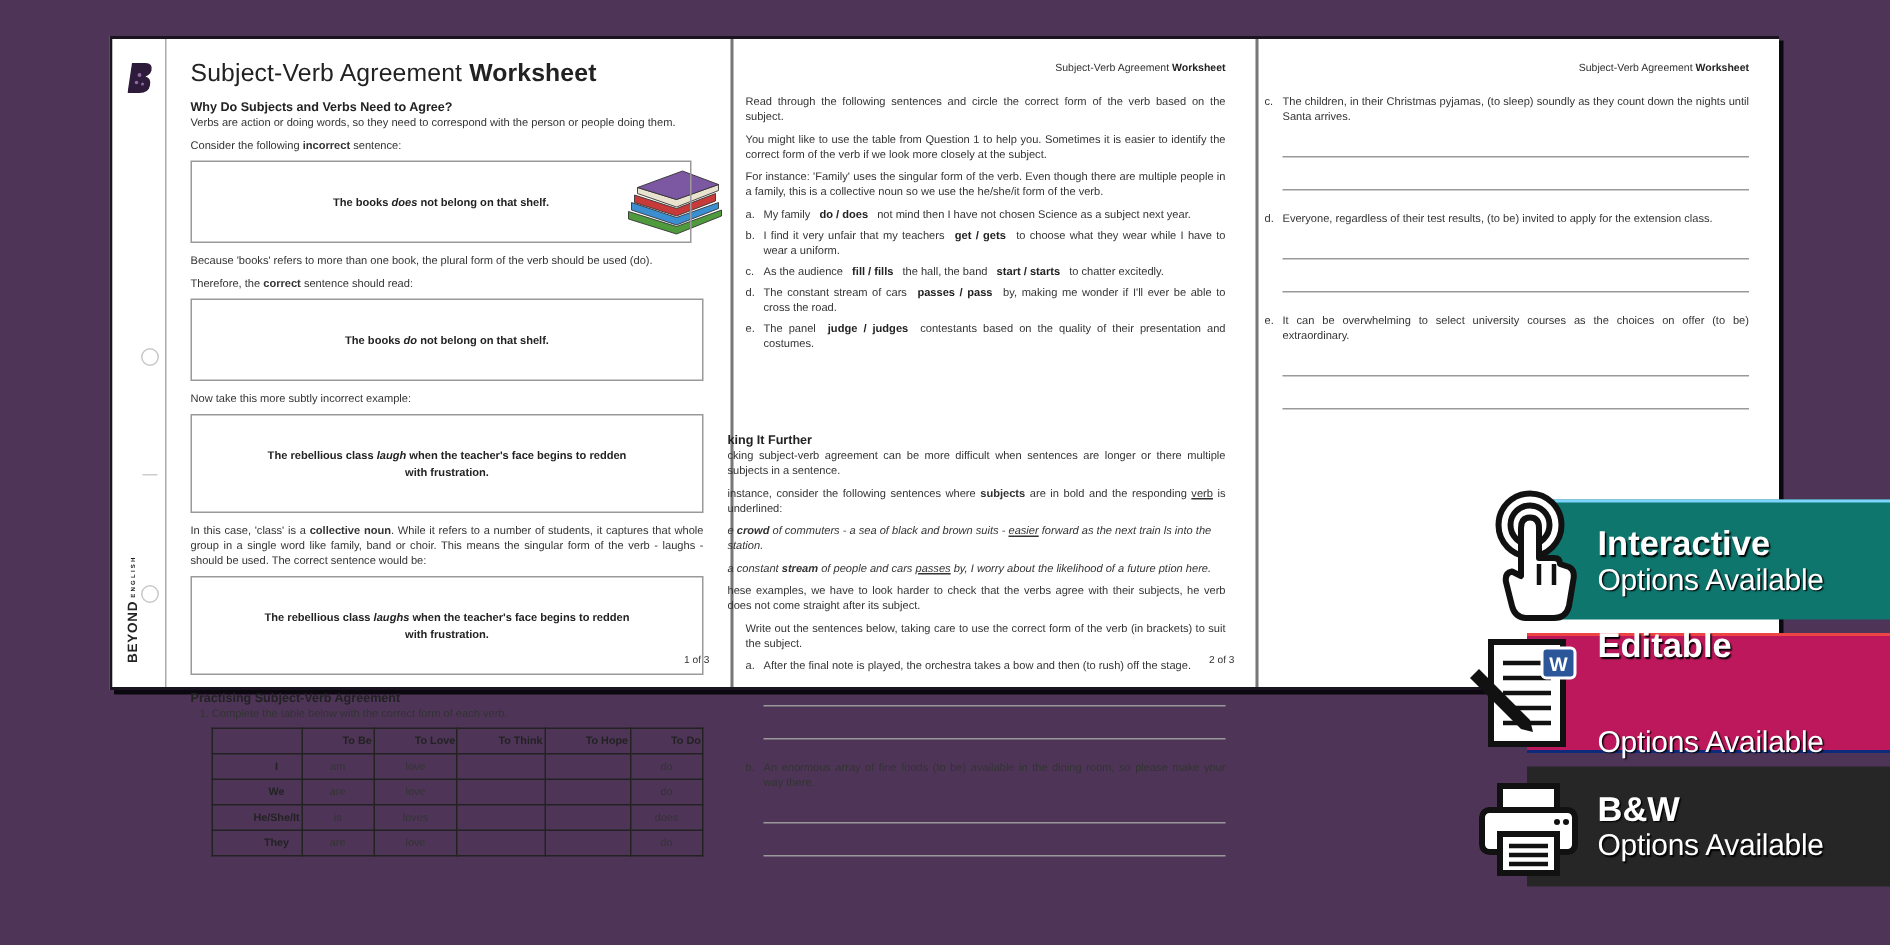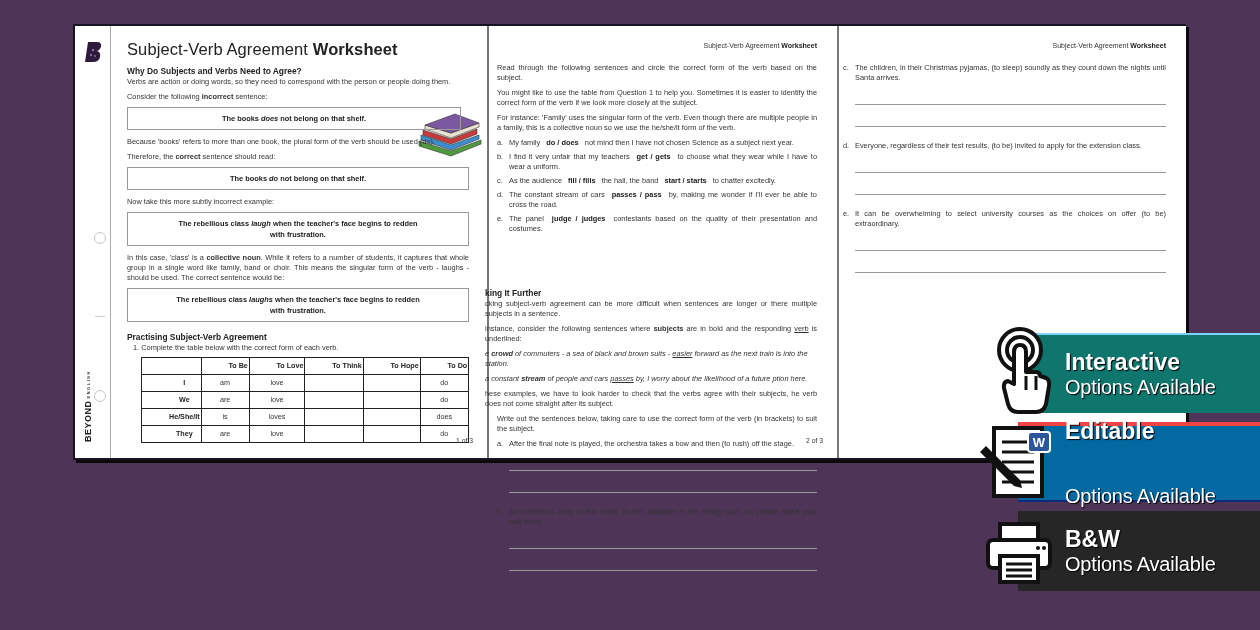--- a/index.html
+++ b/index.html
@@ -44,21 +44,21 @@
   .brand small { font-size: 4px; letter-spacing: 1.5px; margin-left: 2px; vertical-align: middle; }
 
   .content { position: absolute; font-size: 7.4px; line-height: 10px; color: #333; }
   .p1 .content { left: 52px; right: 18px; top: 0; }
   .title { font-size: 16.5px; margin-top: 18px; color: #222; letter-spacing: 0.1px; }
   .title b { font-weight: bold; }
   h3 { font-size: 8.4px; font-weight: bold; color: #222; margin-top: 12px; margin-bottom: 1px; }
   .para { margin-bottom: 5px; text-align: justify; }
   .box {
     border: 1px solid #999; text-align: center; font-weight: bold; color: #222;
-    padding: 5px 4px; margin: 2px 0 7px; font-size: 7.4px; line-height: 11px;
+    padding: 21px 4px; margin: 2px 0 7px; font-size: 7.4px; line-height: 11px;
   }
   .books { position: absolute; right: 2px; top: 82px; width: 70px; height: 50px; }
 
   table.verbs { border-collapse: collapse; margin-left: 14px; margin-top: 4px; width: 328px; }
   table.verbs td, table.verbs th {
     border: 1px solid #222; height: 17px; text-align: center; font-size: 7.2px; color: #333; font-weight: normal;
   }
   table.verbs th, table.verbs td.rowh { font-weight: bold; color: #222; padding-left: 26px; }
   .pnum { position: absolute; bottom: 14px; right: 14px; font-size: 6.8px; color: #333; }
 
@@ -75,21 +75,21 @@
 
   
   .badge {
     position: absolute; left: 1018px; width: 242px; height: 80px;
     display: flex; flex-direction: column; justify-content: center;
     padding-left: 47px; color: #fff;
   }
   .badge .big { font-size: 23px; font-weight: bold; line-height: 25px; text-shadow: 1px 1px 1px #000; }
   .badge .small { font-size: 20px; line-height: 24px; text-shadow: 1px 1px 1px #000; letter-spacing: -0.2px; }
   .b-red { top: 333px; background: #0f766e; border-top: 2px solid #7dd3fc; }
-  .b-blue { top: 422px; background: #0369a1; border-top: 4px solid #ef4444; border-bottom: 2px solid #0e2a7c; gap: 40px; }
+  .b-blue { top: 422px; background: #be185d; border-top: 2px solid #ef4444; border-bottom: 2px solid #0e2a7c; gap: 40px; }
   .b-black { top: 511px; background: #262626; }
   .bicon { position: absolute; }
 </style>
 </head>
 <body>
 
 <div class="sheet">
 
   <div class="page p1">
     <div class="margin">

